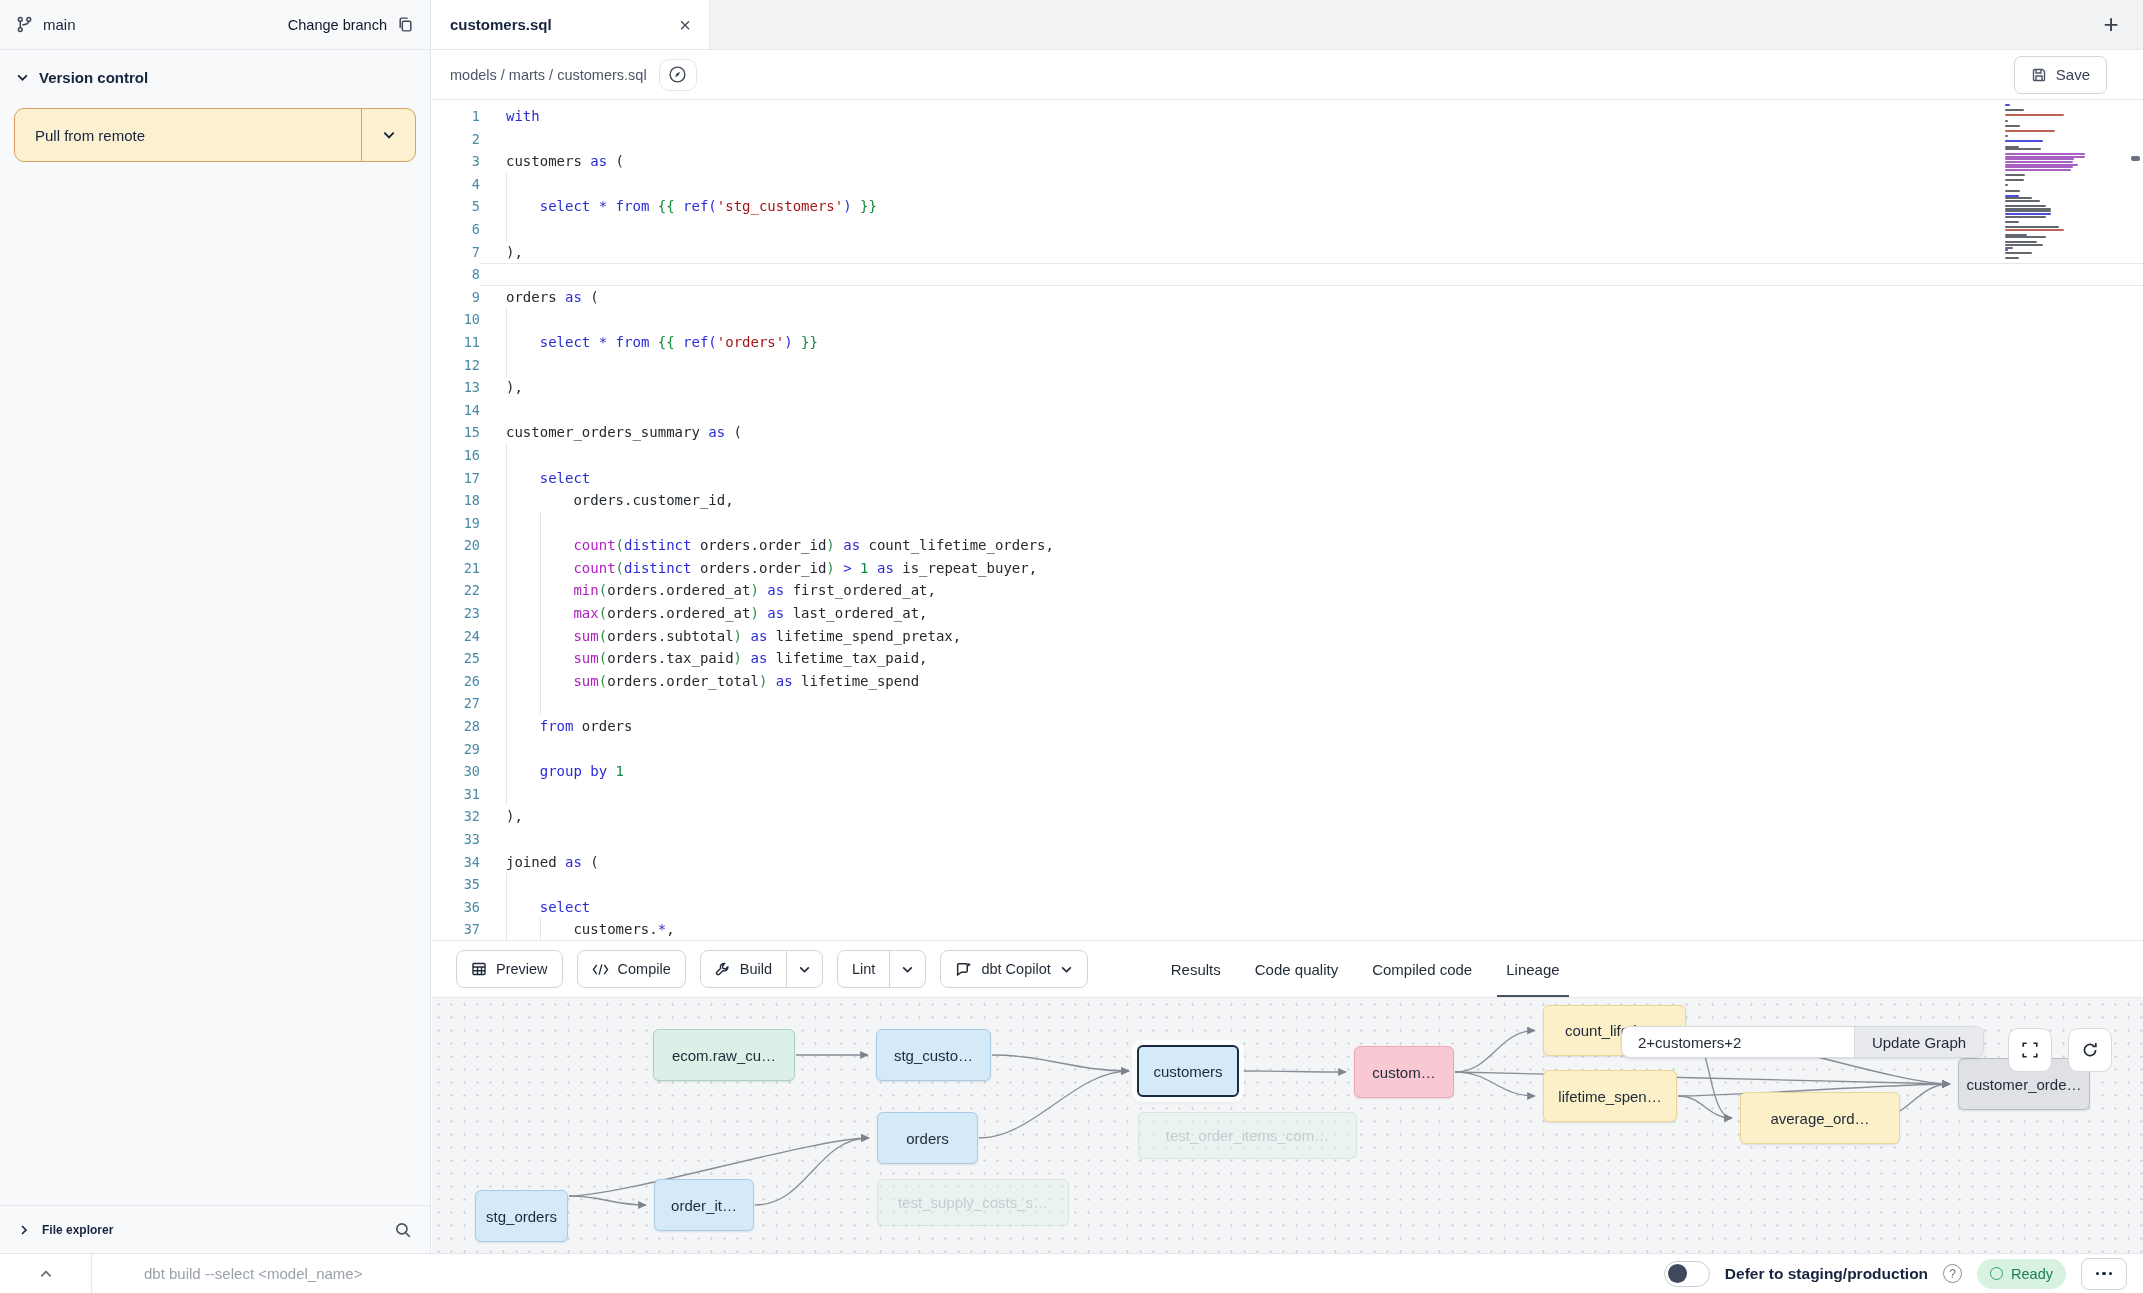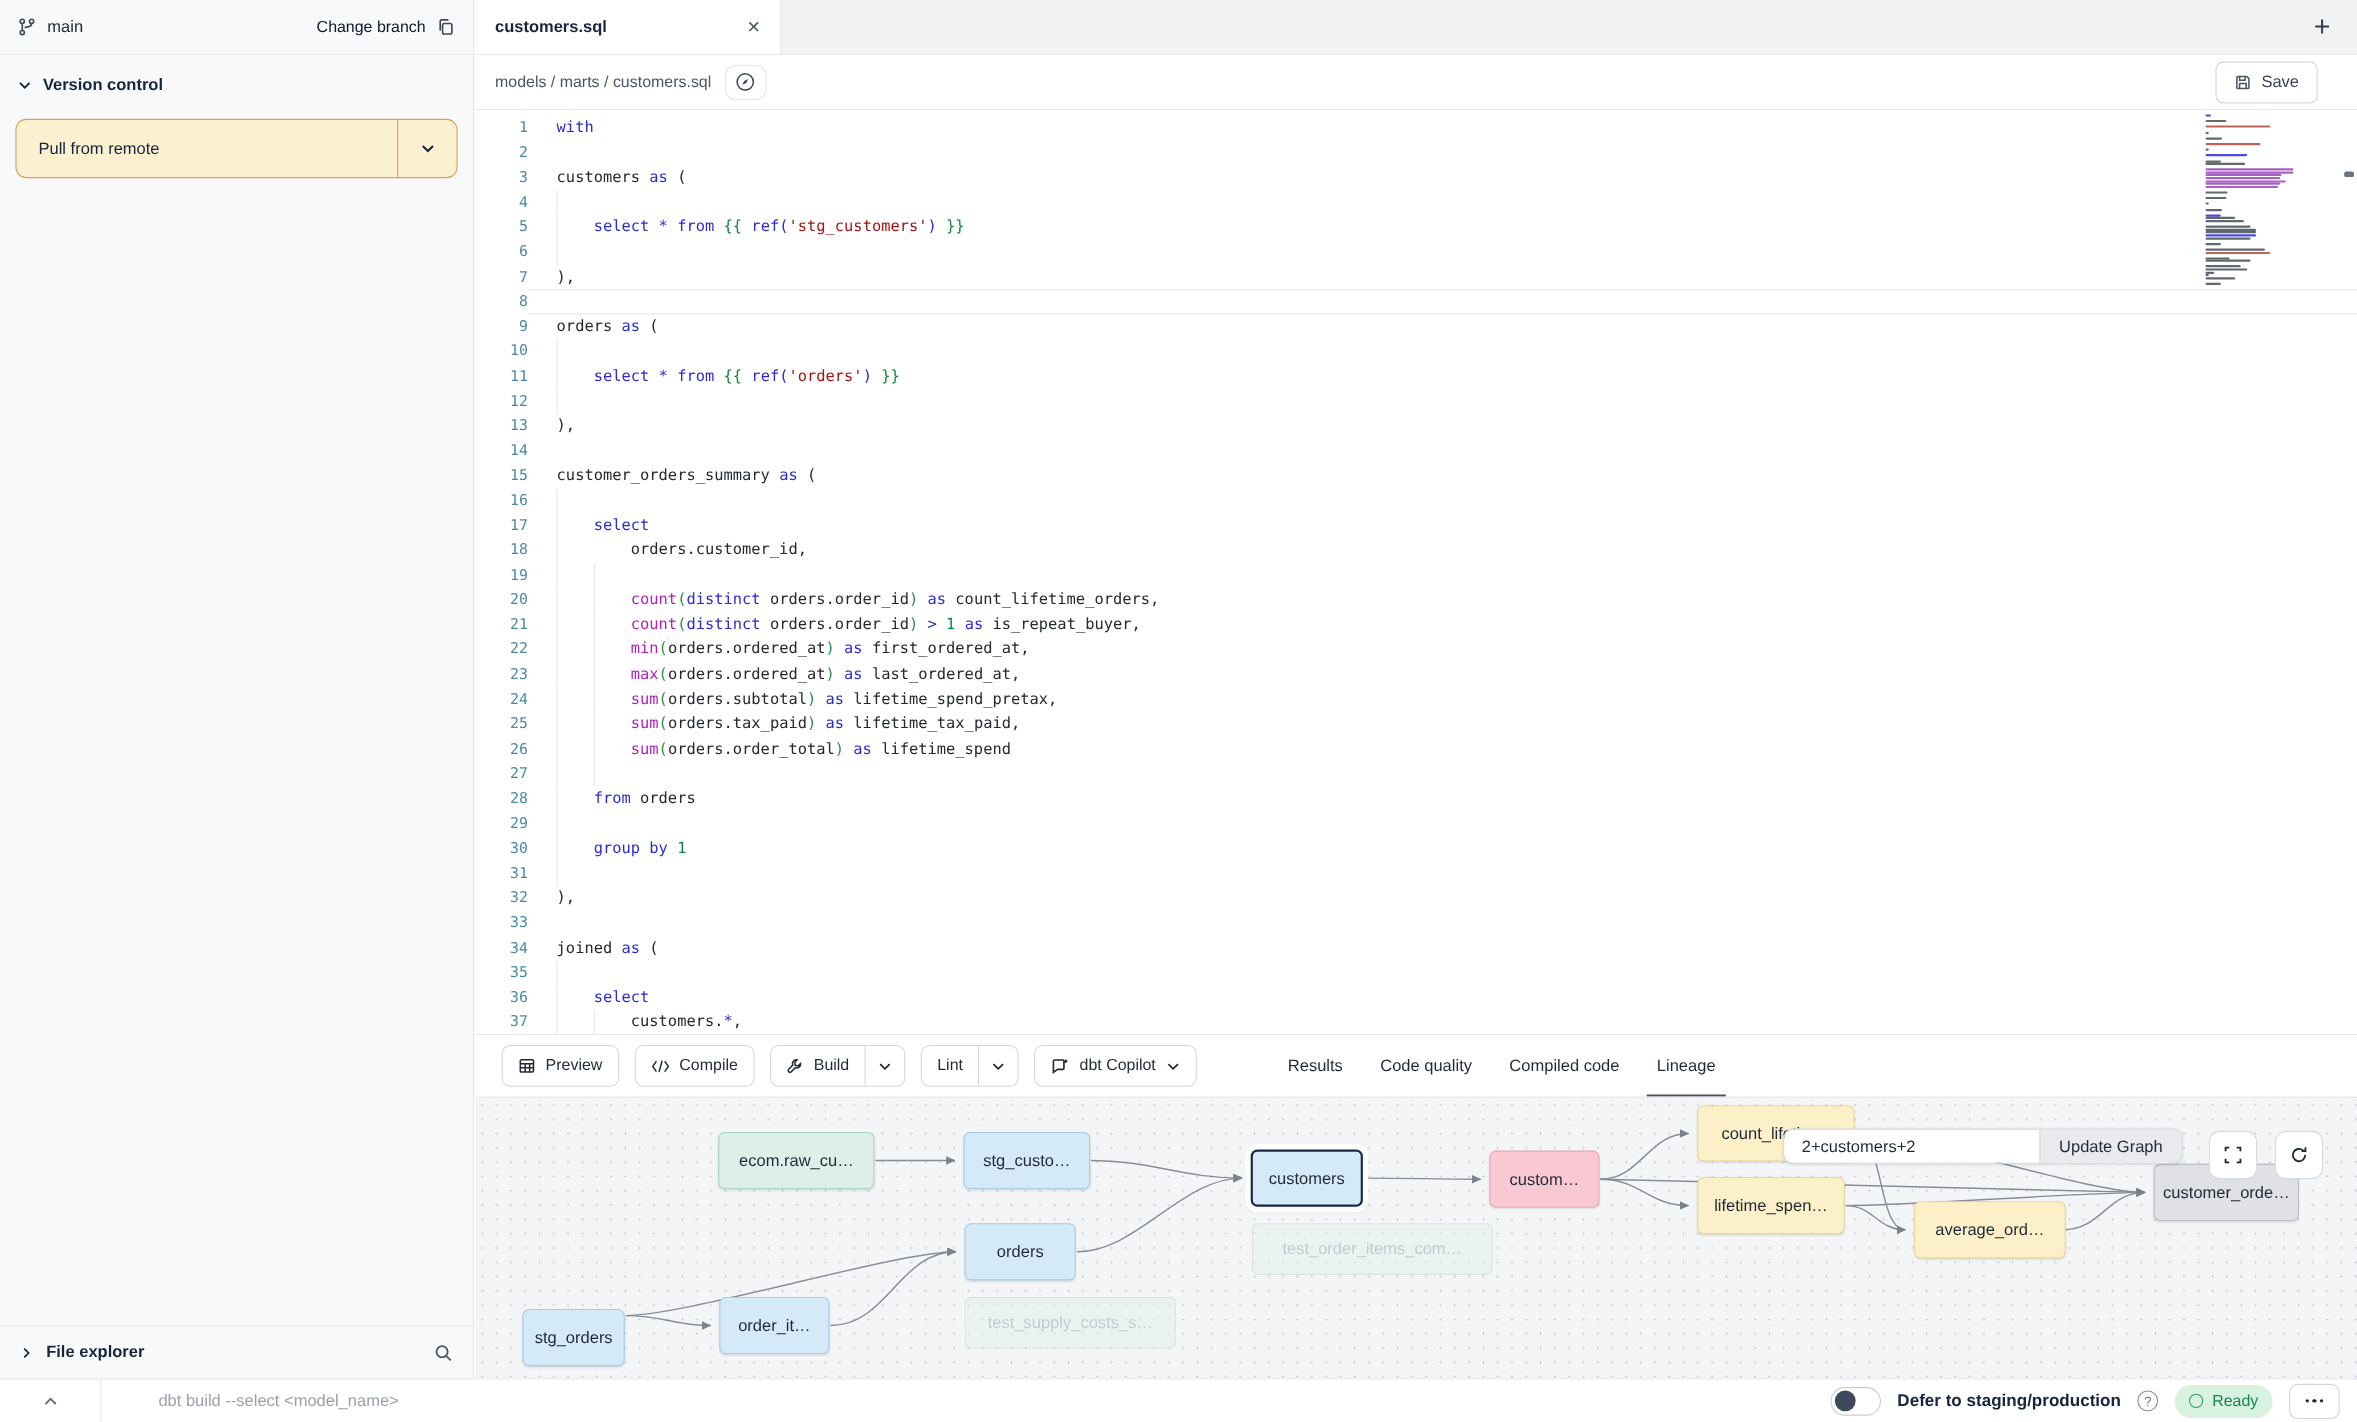--- a/index.html
+++ b/index.html
@@ -16,21 +16,21 @@
   .spacer { flex:1; }
   .link { color:#0f172a; font-size:14.5px; cursor:pointer; }
   .icon-btn { background:none; border:none; color:#3d4754; cursor:pointer; display:flex; align-items:center; }
   .vc-header { height:54px; display:flex; align-items:center; gap:10px; padding:0 16px;
                font-weight:bold; font-size:15px; color:#16243d; }
   .pull-btn { margin:4px 14px 0 14px; height:54px; display:flex; align-items:stretch;
               background:#fbf0cf; border:1px solid #dd9f5c; border-radius:10px; overflow:hidden; cursor:pointer; }
   .pull-btn .lbl { flex:1; display:flex; align-items:center; padding-left:20px; font-size:15px; color:#16243d; }
   .pull-btn .split { width:54px; border-left:1px solid #dd9f5c; display:flex; align-items:center; justify-content:center; color:#16243d; }
   .file-row { height:48px; border-top:1px solid #e6e8eb; display:flex; align-items:center; gap:12px;
-              padding:0 18px; font-weight:bold; font-size:15px; color:#16243d; }
+              padding:0 18px; font-weight:bold; font-size:12px; color:#16243d; }
 
   
   .main { position:absolute; left:432px; top:0; width:1711px; height:1253px; display:flex; flex-direction:column; }
   .tabbar { height:50px; background:#f1f2f4; display:flex; align-items:stretch; border-bottom:1px solid #e6e8eb; }
   .tab { width:278px; background:#fff; border-right:1px solid #e6e8eb; display:flex; align-items:center;
          padding:0 18px; gap:12px; cursor:pointer; }
   .tab-title { font-weight:bold; font-size:15px; color:#16243d; }
   .tab-close { margin-left:auto; font-size:20px; color:#4b5563; cursor:pointer; line-height:1; }
   .newtab { width:64px; display:flex; align-items:center; justify-content:center; font-size:26px; color:#374151;
             cursor:pointer; margin-left:auto; }
@@ -387,21 +387,21 @@
           <div class="node n-model" style="left: 444px; top: 31px; width: 115px; height: 52px;">stg_custo…</div>
           <div class="node n-selected" style="left: 705px; top: 47px; width: 102px; height: 52px;">customers</div>
           <div class="node n-semantic" style="left: 922px; top: 48px; width: 100px; height: 52px;">custom…</div>
           <div class="node n-model" style="left: 445px; top: 114px; width: 101px; height: 52px;">orders</div>
           <div class="node n-test" style="left: 706px; top: 114px; width: 219px; height: 47px;">test_order_items_com…</div>
           <div class="node n-model" style="left: 43px; top: 172px; width: 93px; height: 52px; margin-top: 20px;">stg_orders</div>
           <div class="node n-model" style="left: 222px; top: 181px; width: 100px; height: 52px; text-align: center;">order_it…</div>
           <div class="node n-test" style="left: 445px; top: 181px; width: 192px; height: 47px;">test_supply_costs_s…</div>
           <div class="node n-metric" style="left: 1111px; top: 7px; width: 143px; height: 51px;">count_lifetim…</div>
           <div class="node n-metric" style="left: 1111px; top: 72px; width: 134px; height: 52px;">lifetime_spen…</div>
-          <div class="node n-metric" style="left: 1308px; top: 94px; width: 138px; height: 52px;">average_ord…</div>
+          <div class="node n-metric" style="left: 1308px; top: 94px; width: 160px; height: 52px;">average_ord…</div>
           <div class="node n-saved" style="left: 1526px; top: 60px; width: 132px; height: 52px;">customer_orde…</div>
         </div>
       <div class="graph-search">
         <input type="text" value="2+customers+2" style="">
         <button class="update-btn">Update Graph</button>
       </div>
       <button class="sq-btn" style="left:1576px;">
         <svg width="18" height="18" viewBox="0 0 16 16" fill="none" stroke="#1f2937" stroke-width="1.5">
           <path d="M2 5V2h3 M11 2h3v3 M14 11v3h-3 M5 14H2v-3"></path>
         </svg>

